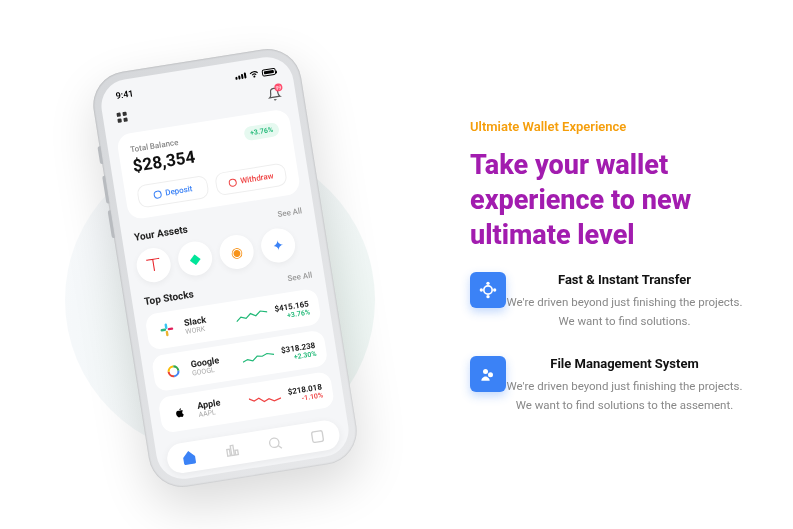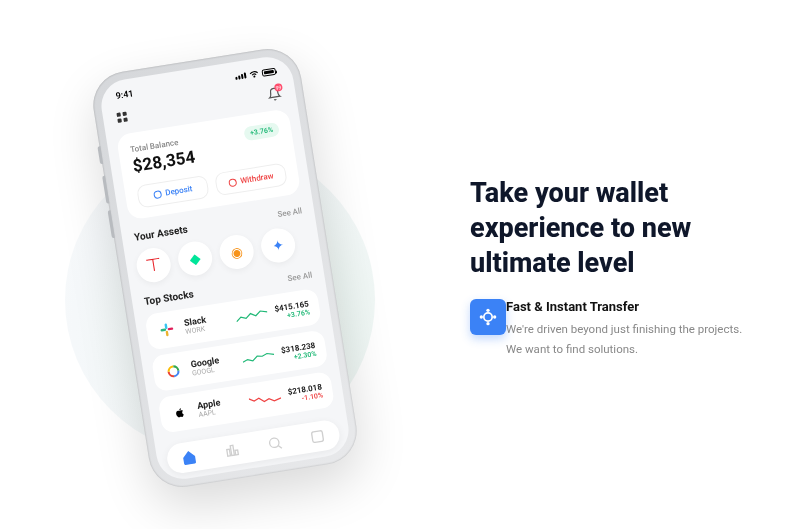--- a/index.html
+++ b/index.html
@@ -117,23 +117,23 @@
 .stock-change.down { color: #ef4444; }
 .bottom-nav { position: absolute; bottom: 6px; left: 10px; right: 10px; background: #fff; border-radius: 18px; height: 30px; display: flex; align-items: center; justify-content: space-around; box-shadow: 0 2px 8px rgba(0,0,0,0.06); }
 .nav-item { width: 16px; height: 16px; opacity: 0.4; }
 .nav-item.active { opacity: 1; color: #3b82f6; }
 .right-col {
   flex: 1;
   padding-left: 60px;
   padding-top: 30px;
 }
 .eyebrow { color: #f59e0b; font-size: 13px; font-weight: 600; margin-bottom: 14px; }
-.headline { font-size: 27px; font-weight: 800; color: #0f172a; line-height: 1.3; margin-bottom: 18px; }
+.headline { font-size: 27px; font-weight: 800; color: #a21caf; line-height: 1.3; margin-bottom: 18px; }
 .sub { font-size: 12px; color: #888; line-height: 1.9; margin-bottom: 26px; }
-.feature { display: flex; gap: 0; margin-bottom: 24px; }
+.feature { display: flex; gap: 0; margin-bottom: 24px; text-align: center; }
 .feature-icon { width: 36px; height: 36px; background: #3b82f6; border-radius: 6px; display: flex; align-items: center; justify-content: center; flex-shrink: 0; box-shadow: 0 4px 10px rgba(59,130,246,0.3); }
 .feature-icon svg { width: 20px; height: 20px; fill: #fff; }
 .feature-body { flex: 1; }
 .feature-title { font-size: 13px; font-weight: 700; color: #111; margin-bottom: 6px; }
 .feature-desc { font-size: 11.5px; color: #888; line-height: 1.7; }
 </style>
 </head>
 <body>
 
 <div class="container">
@@ -283,32 +283,46 @@
             </svg>
           <svg class="nav-item" viewBox="0 0 24 24" fill="none" stroke="#888" stroke-width="2">
               <rect x="4" y="4" width="16" height="16" rx="3"></rect>
             </svg>
         </div>
       </div>
     </div>
   </div>
 
   <div class="right-col">
+    <div class="eyebrow">Ultmiate Wallet Experience</div>
     <h1 class="headline">Take your wallet experience to new ultimate level</h1>
 
     <div class="feature">
       <div class="feature-icon">
         <svg viewBox="0 0 24 24">
             <circle cx="12" cy="12" r="5" fill="none" stroke="#fff" stroke-width="2"></circle>
             <circle cx="12" cy="4" r="2"></circle>
             <circle cx="12" cy="20" r="2"></circle>
             <circle cx="4" cy="12" r="2"></circle>
             <circle cx="20" cy="12" r="2"></circle>
           </svg>
       </div>
       <div class="feature-body">
         <div class="feature-title">Fast &amp; Instant Transfer</div>
         <div class="feature-desc">We're driven beyond just finishing the projects. We want to find solutions.</div>
       </div>
     </div>
 
+    <div class="feature">
+      <div class="feature-icon">
+        <svg viewBox="0 0 24 24">
+            <circle cx="9" cy="9" r="3"></circle>
+            <circle cx="15" cy="13" r="3"></circle>
+            <path d="M4 20c0-3 3-5 5-5s5 2 5 5" fill="#fff"></path>
+          </svg>
+      </div>
+      <div class="feature-body">
+        <div class="feature-title">File Management System</div>
+        <div class="feature-desc">We're driven beyond just finishing the projects. We want to find solutions to the assement.</div>
+      </div>
+    </div>
   </div>
 </div>
 
 </body></html>

